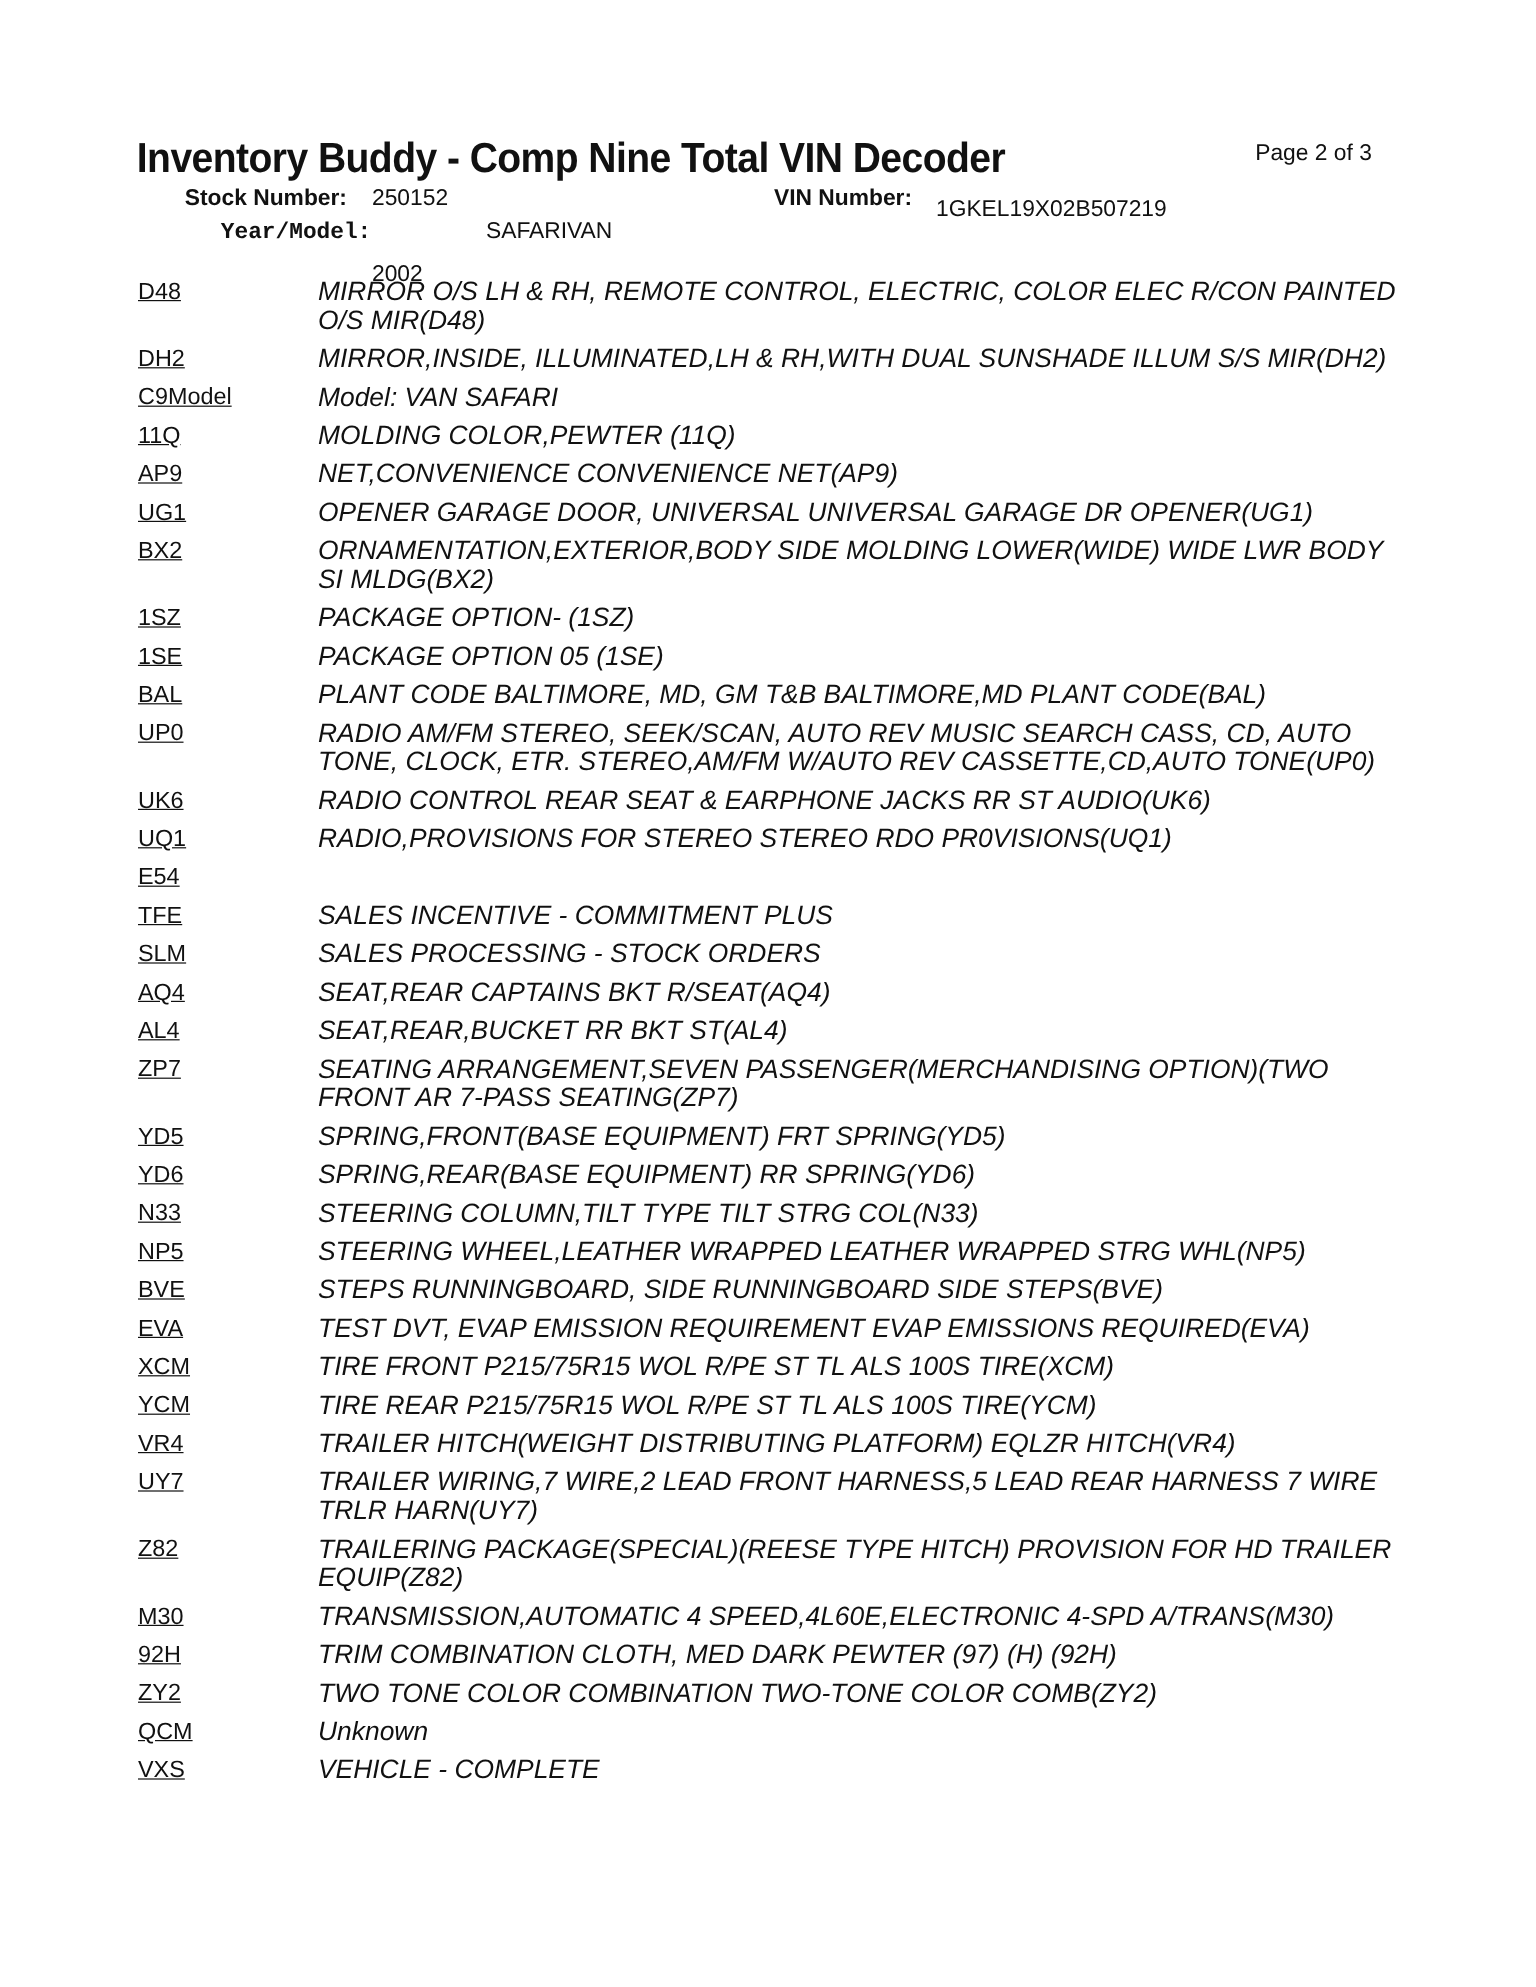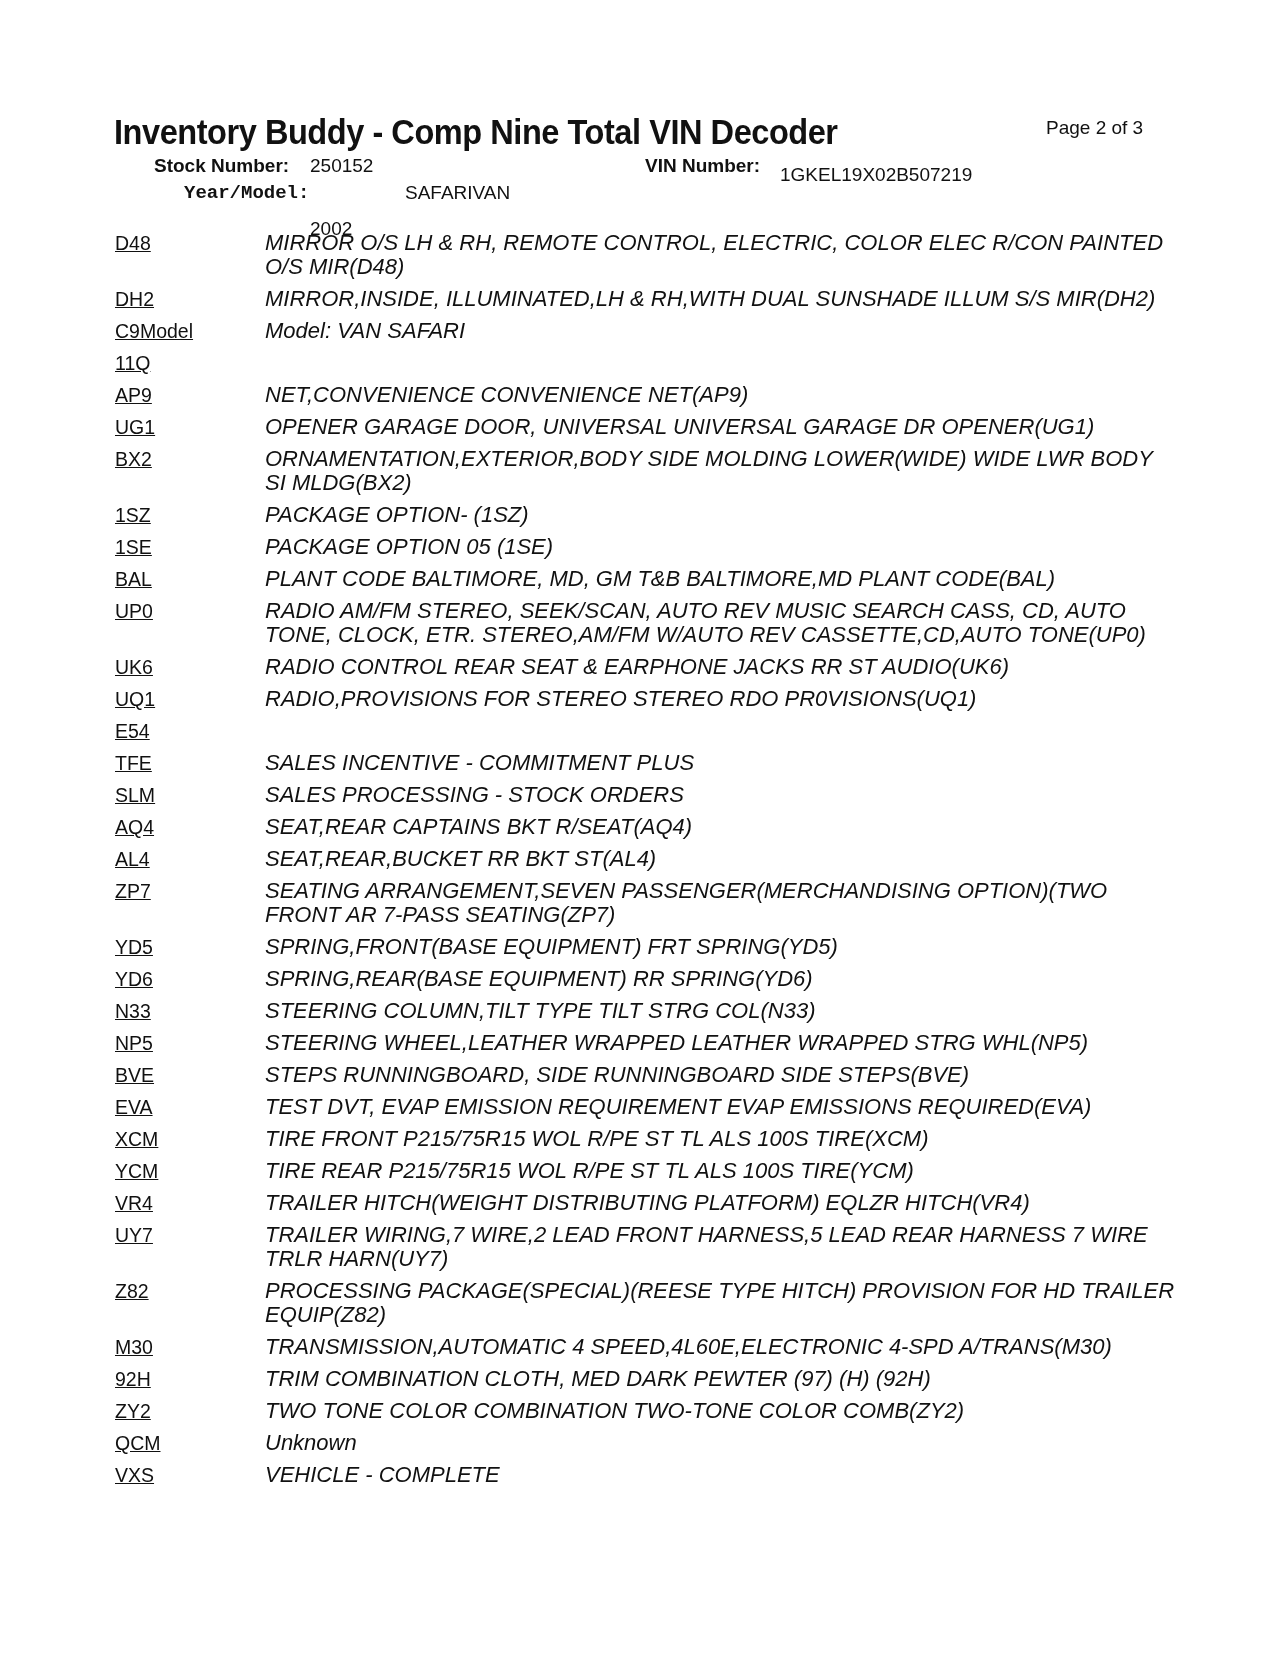--- a/index.html
+++ b/index.html
@@ -56,20 +56,21 @@
     <div class="row">
       <div class="code">DH2</div>
       <div class="desc">MIRROR,INSIDE, ILLUMINATED,LH &amp; RH,WITH DUAL SUNSHADE ILLUM S/S MIR(DH2)</div>
     </div>
     <div class="row">
       <div class="code">C9Model</div>
       <div class="desc">Model: VAN SAFARI</div>
     </div>
     <div class="row">
       <div class="code">11Q</div>
+      <div class="desc">MOLDING COLOR,PEWTER (11Q)</div>
     </div>
     <div class="row">
       <div class="code">AP9</div>
       <div class="desc">NET,CONVENIENCE CONVENIENCE NET(AP9)</div>
     </div>
     <div class="row">
       <div class="code">UG1</div>
       <div class="desc">OPENER GARAGE DOOR, UNIVERSAL UNIVERSAL GARAGE DR OPENER(UG1)</div>
     </div>
     <div class="row">
@@ -158,21 +159,21 @@
     <div class="row">
       <div class="code">VR4</div>
       <div class="desc">TRAILER HITCH(WEIGHT DISTRIBUTING PLATFORM) EQLZR HITCH(VR4)</div>
     </div>
     <div class="row">
       <div class="code">UY7</div>
       <div class="desc">TRAILER WIRING,7 WIRE,2 LEAD FRONT HARNESS,5 LEAD REAR HARNESS 7 WIRE TRLR HARN(UY7)</div>
     </div>
     <div class="row">
       <div class="code">Z82</div>
-      <div class="desc">PROCESSING PACKAGE(SPECIAL)(REESE TYPE HITCH) PROVISION FOR HD TRAILER EQUIP(Z82)</div>
+      <div class="desc">TRAILERING PACKAGE(SPECIAL)(REESE TYPE HITCH) PROVISION FOR HD TRAILER EQUIP(Z82)</div>
     </div>
     <div class="row">
       <div class="code">M30</div>
       <div class="desc">TRANSMISSION,AUTOMATIC 4 SPEED,4L60E,ELECTRONIC 4-SPD A/TRANS(M30)</div>
     </div>
     <div class="row">
       <div class="code">92H</div>
       <div class="desc">TRIM COMBINATION CLOTH, MED DARK PEWTER (97) (H) (92H)</div>
     </div>
     <div class="row">

